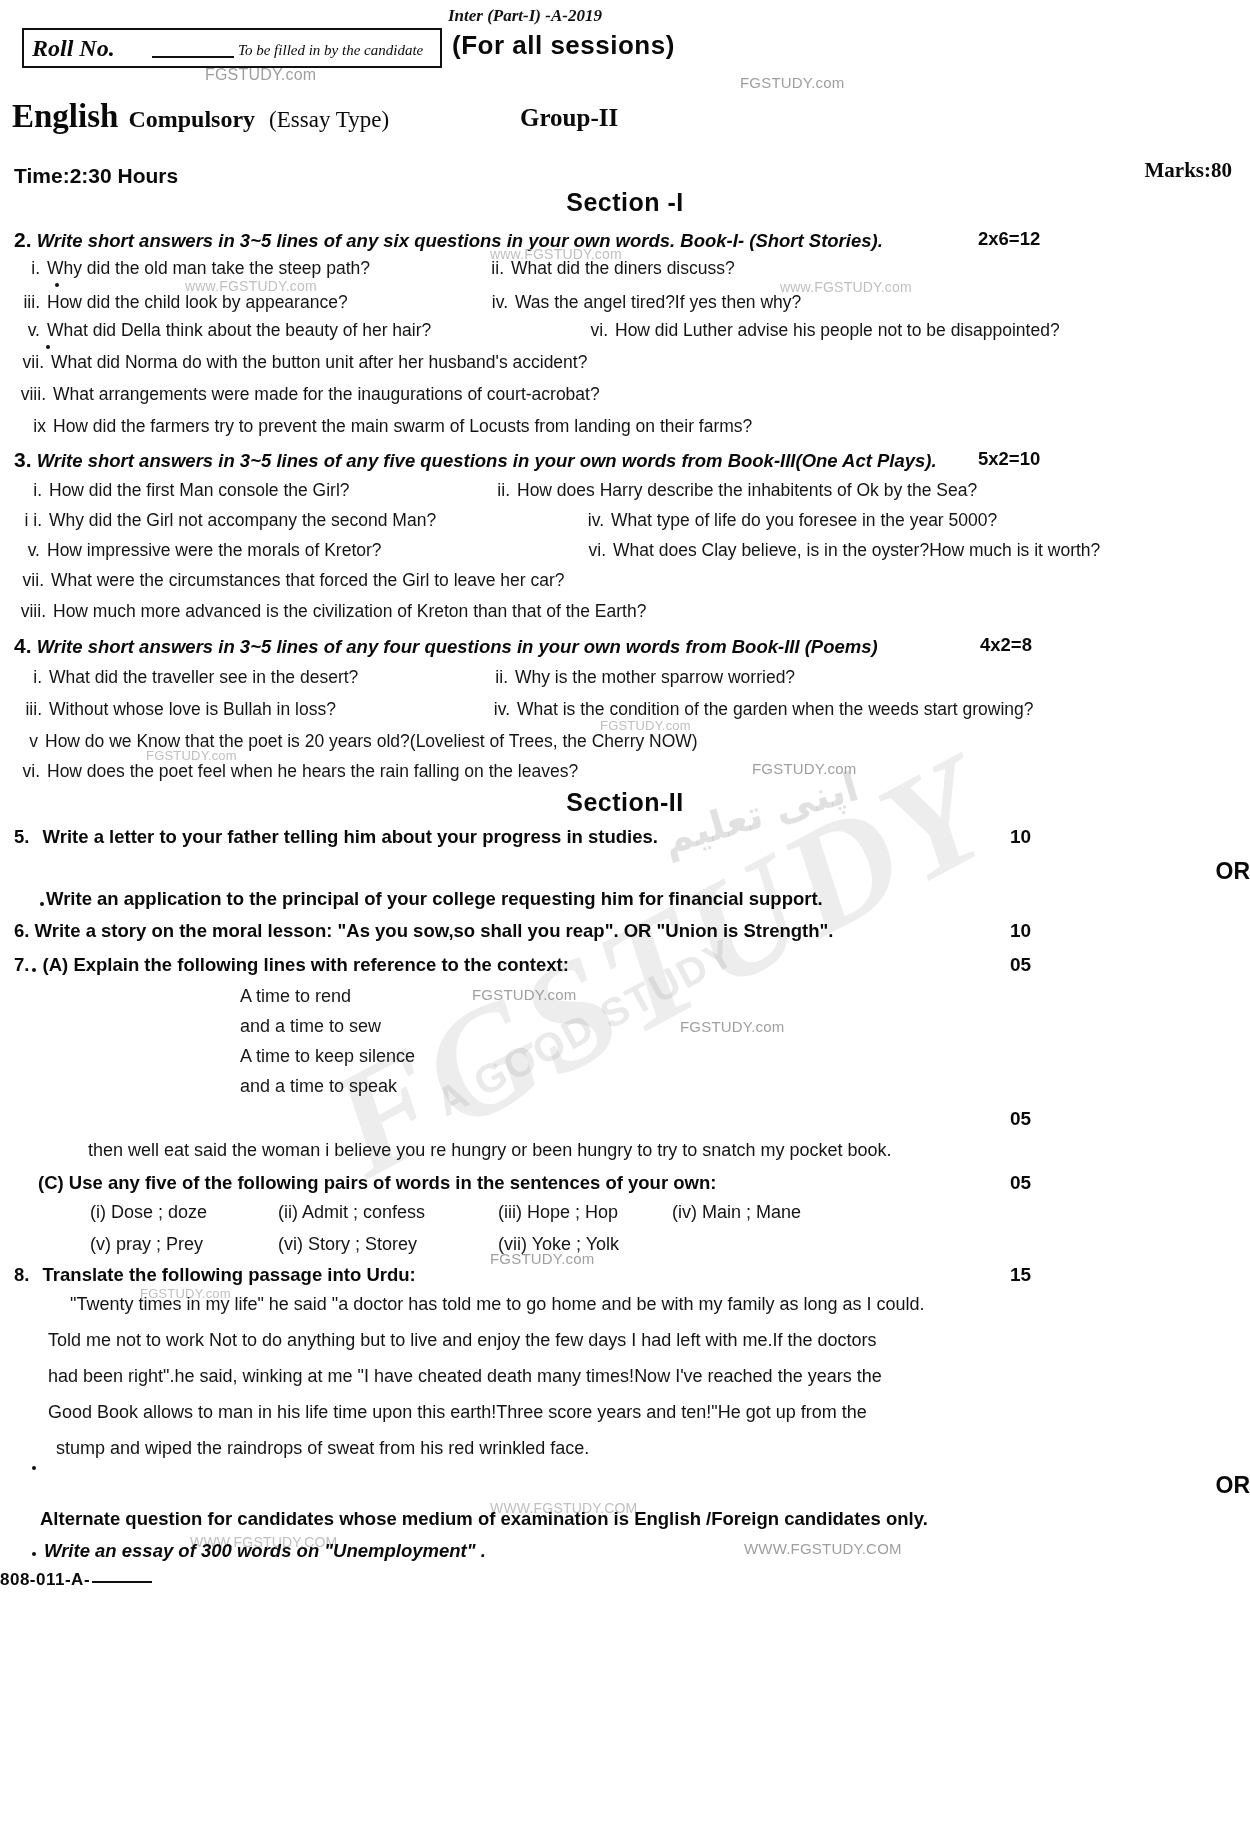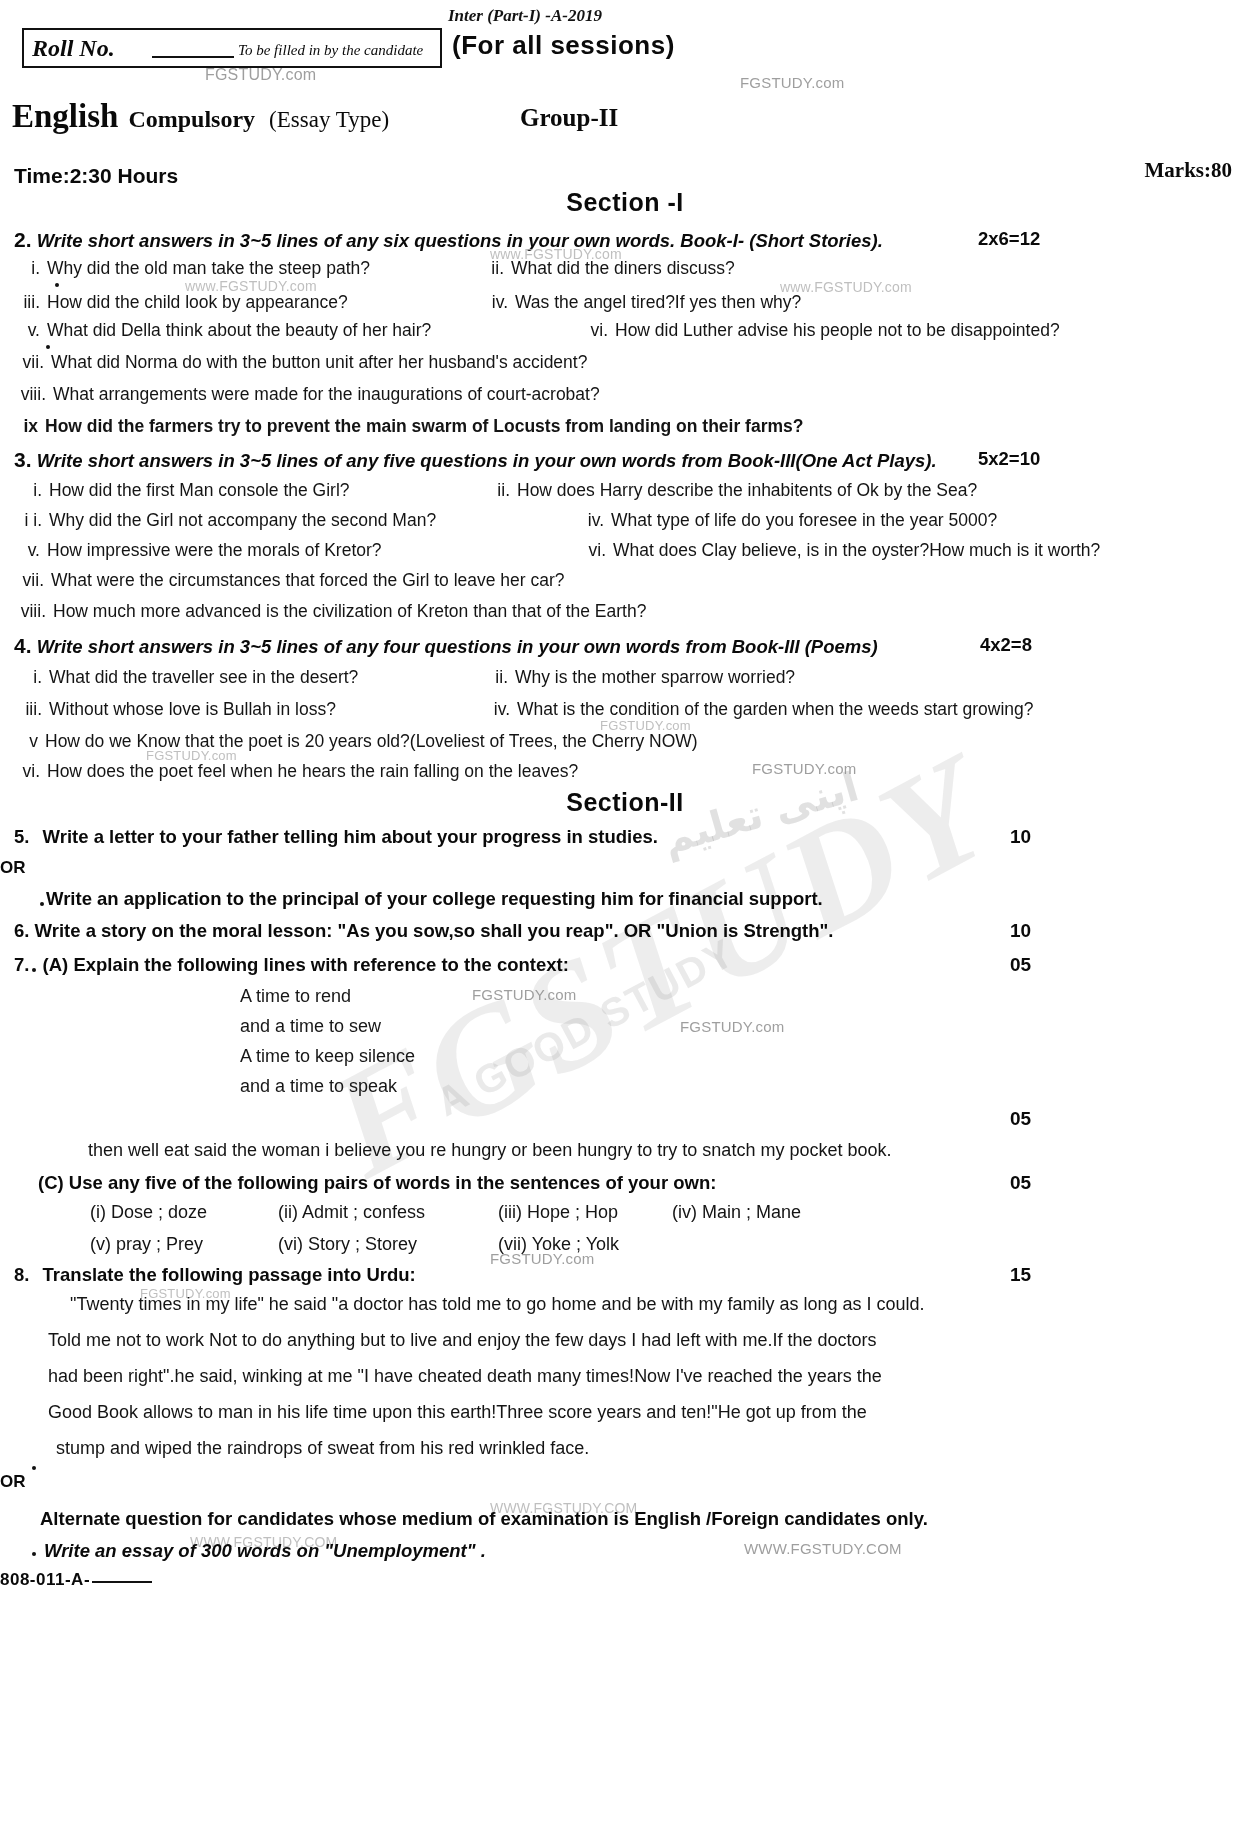--- a/index.html
+++ b/index.html
@@ -208,24 +208,24 @@
   }
   .s2marks {
     position: absolute;
     font-family: "Liberation Sans", sans-serif;
     font-weight: bold;
     font-size: 19px;
   }
   .orline {
     position: absolute;
     width: 100%;
-    text-align: left;
-    font-family: "Liberation Sans", sans-serif;
-    font-weight: bold;
-    font-size: 17px;
+    text-align: right;
+    font-family: "Liberation Sans", sans-serif;
+    font-weight: bold;
+    font-size: 23px;
   }
   .plain {
     position: absolute;
     font-family: "Liberation Sans", sans-serif;
     font-size: 18px;
     white-space: nowrap;
     color: #141414;
   }
   .poemline {
     position: absolute;
@@ -305,21 +305,21 @@
 
   <div class="sub" style="left:12px; top:292px;"><span class="rn" style="width:28px;">iii.</span><span>How did the child look by appearance?</span></div>
   <div class="sub" style="left:478px; top:292px;"><span class="rn" style="width:30px;">iv.</span><span>Was the angel tired?If yes then why?</span></div>
 
   <div class="sub" style="left:14px; top:320px;"><span class="rn" style="width:26px;">v.</span><span>What did Della think about the beauty of her hair?</span></div>
   <div class="sub" style="left:578px; top:320px;"><span class="rn" style="width:30px;">vi.</span><span>How did Luther advise his people not to be disappointed?</span></div>
   <div class="dot" style="left:46px; top:345px;"></div>
 
   <div class="sub" style="left:10px; top:352px;"><span class="rn" style="width:34px;">vii.</span><span>What did Norma do with the button unit after her husband's accident?</span></div>
   <div class="sub" style="left:8px; top:384px;"><span class="rn" style="width:38px;">viii.</span><span>What arrangements were made for the inaugurations of court-acrobat?</span></div>
-  <div class="sub" style="left:12px; top:416px;font-weight:bold;"><span class="rn" style="width:26px;">ix</span><span>How did the farmers try to prevent the main swarm of Locusts from landing on their farms?</span></div>
+  <div class="sub" style="left:20px; top:416px;"><span class="rn" style="width:26px;">ix</span><span>How did the farmers try to prevent the main swarm of Locusts from landing on their farms?</span></div>
 
   <div class="qhead" style="left:14px; top:448px;">
     <span class="num">3.</span>
     <span>Write short answers in 3~5 lines of any five questions in your own words from Book-III(One Act Plays).</span>
   </div>
   <div class="qmarks" style="left:978px; top:448px;">5x2=10</div>
 
   <div class="sub" style="left:20px; top:480px;"><span class="rn" style="width:22px;">i.</span><span>How did the first Man console the Girl?</span></div>
   <div class="sub" style="left:484px; top:480px;"><span class="rn" style="width:26px;">ii.</span><span>How does Harry describe the inhabitents of Ok by the Sea?</span></div>
 

